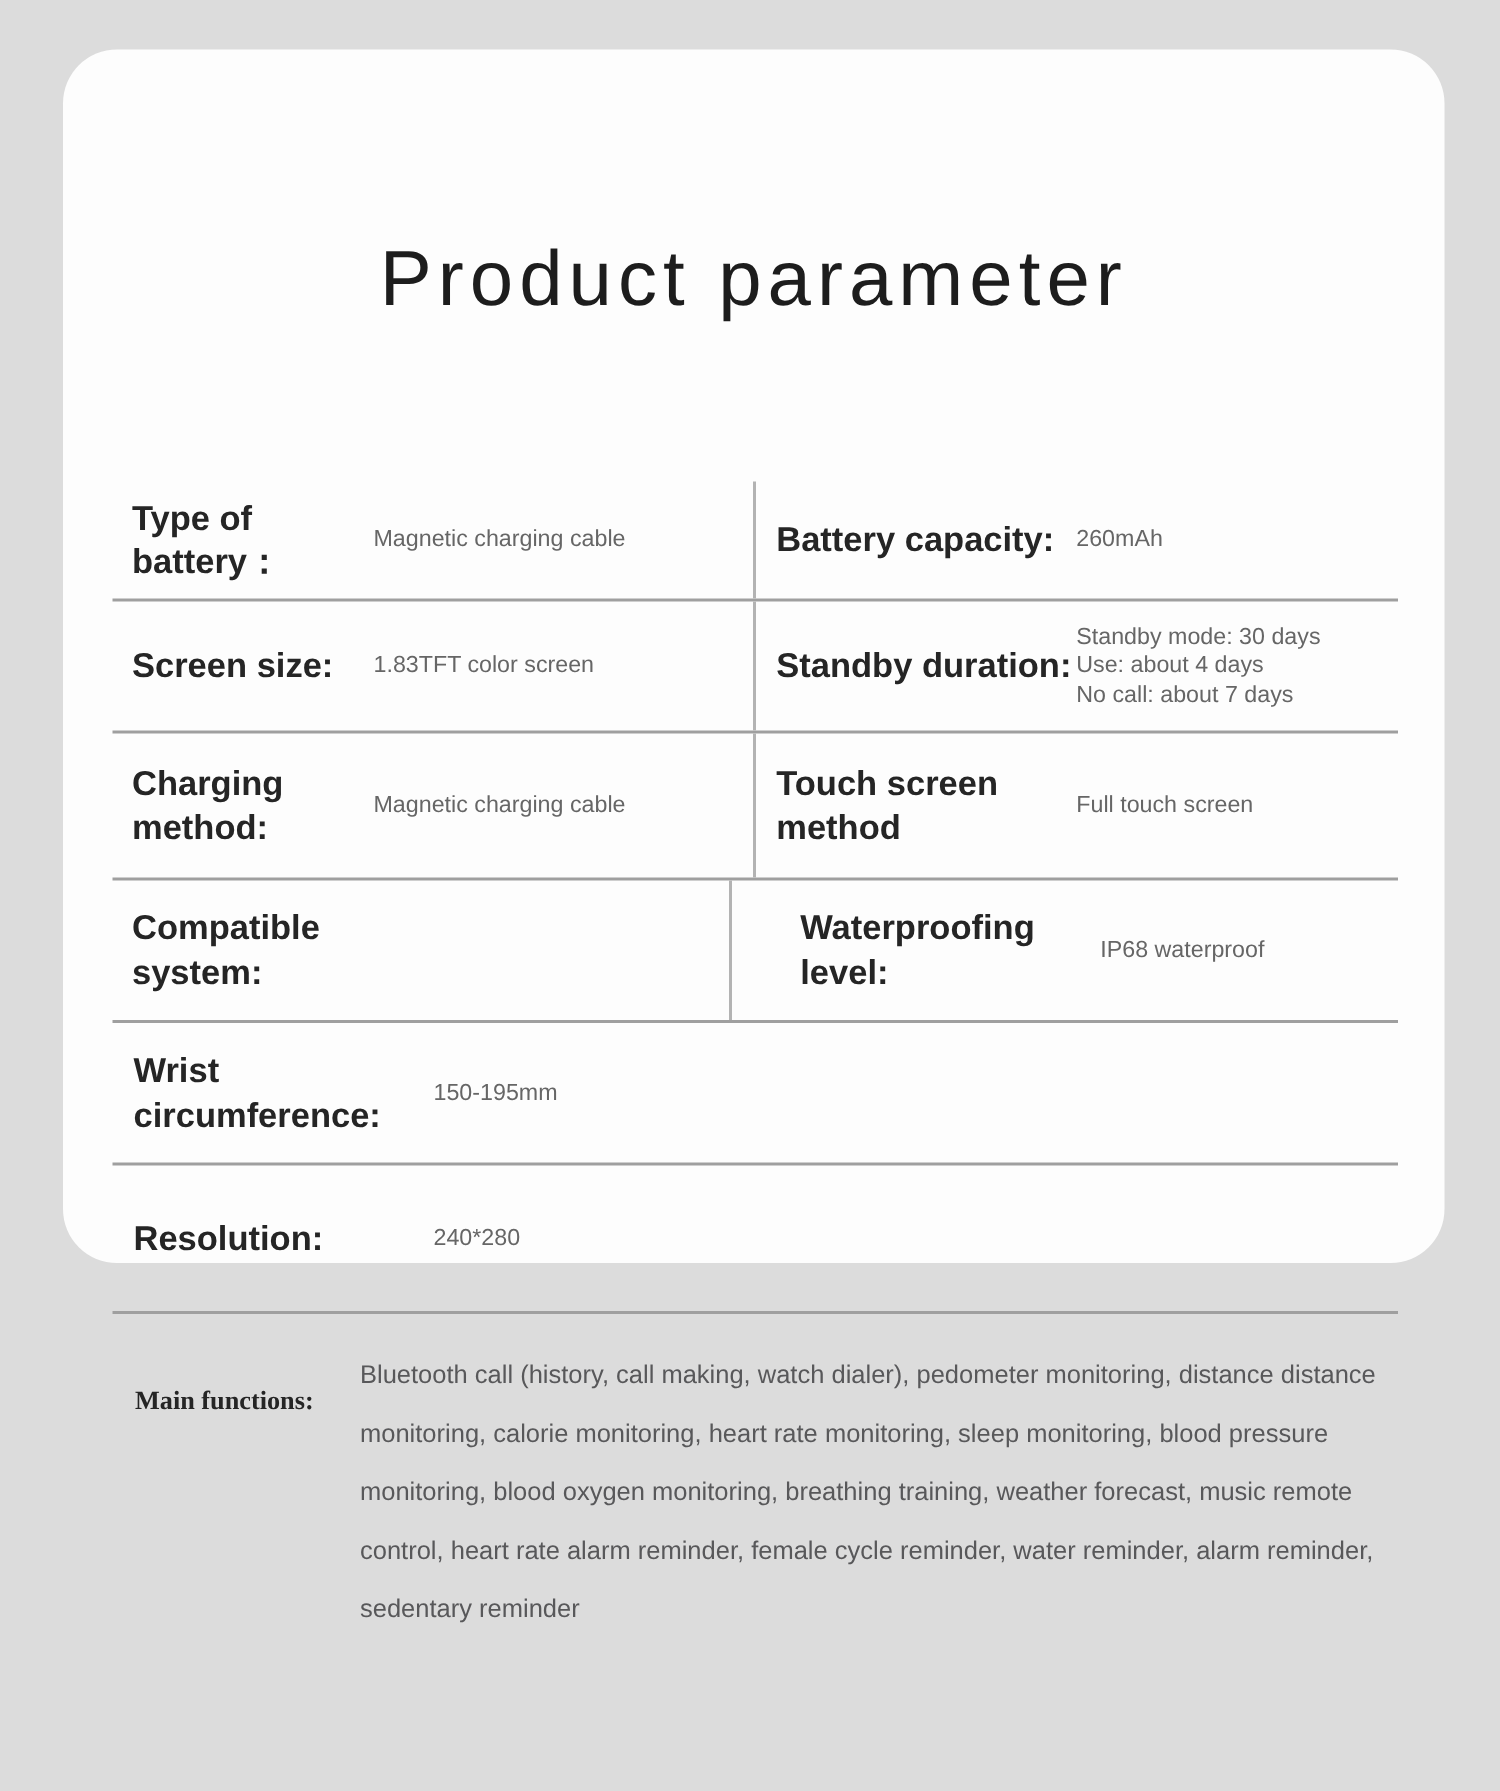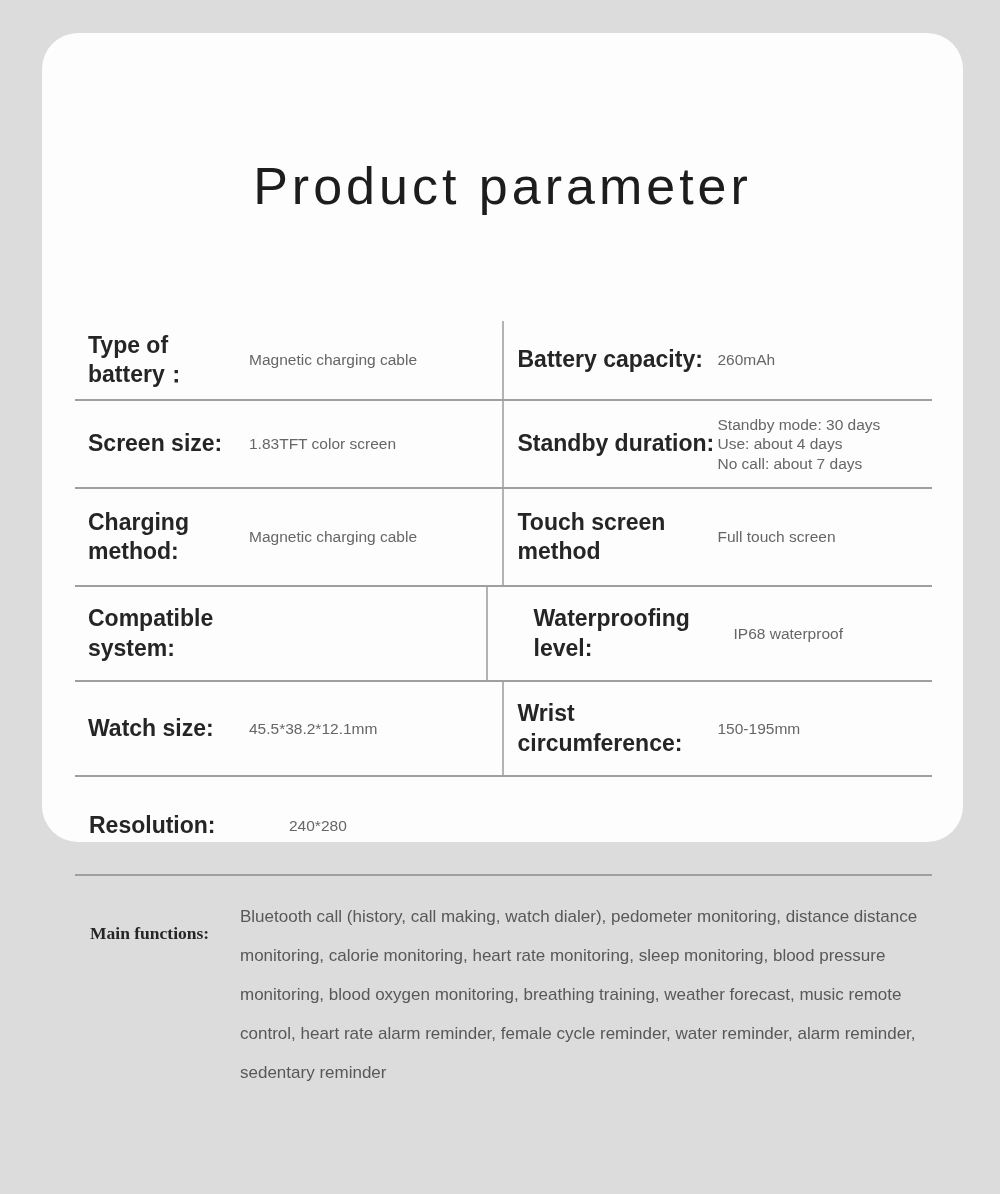--- a/index.html
+++ b/index.html
@@ -134,24 +134,20 @@
       <div class="cell cell-left">
         <span class="label">Compatible system:</span>
       </div>
       <div class="cell cell-right">
         <span class="label">Waterproofing level:</span>
         <span class="value">IP68 waterproof</span>
       </div>
     </div>
 
     <div class="band band-5">
-      <div class="cell cell-left">
-        <span class="label">Watch size:</span>
-        <span class="value">45.5*38.2*12.1mm</span>
-      </div>
       <div class="cell cell-right">
         <span class="label">Wrist circumference:</span>
         <span class="value">150-195mm</span>
       </div>
     </div>
 
     <div class="band band-6">
       <div class="cell cell-right">
         <span class="label">Resolution:</span>
         <span class="value">240*280</span>

